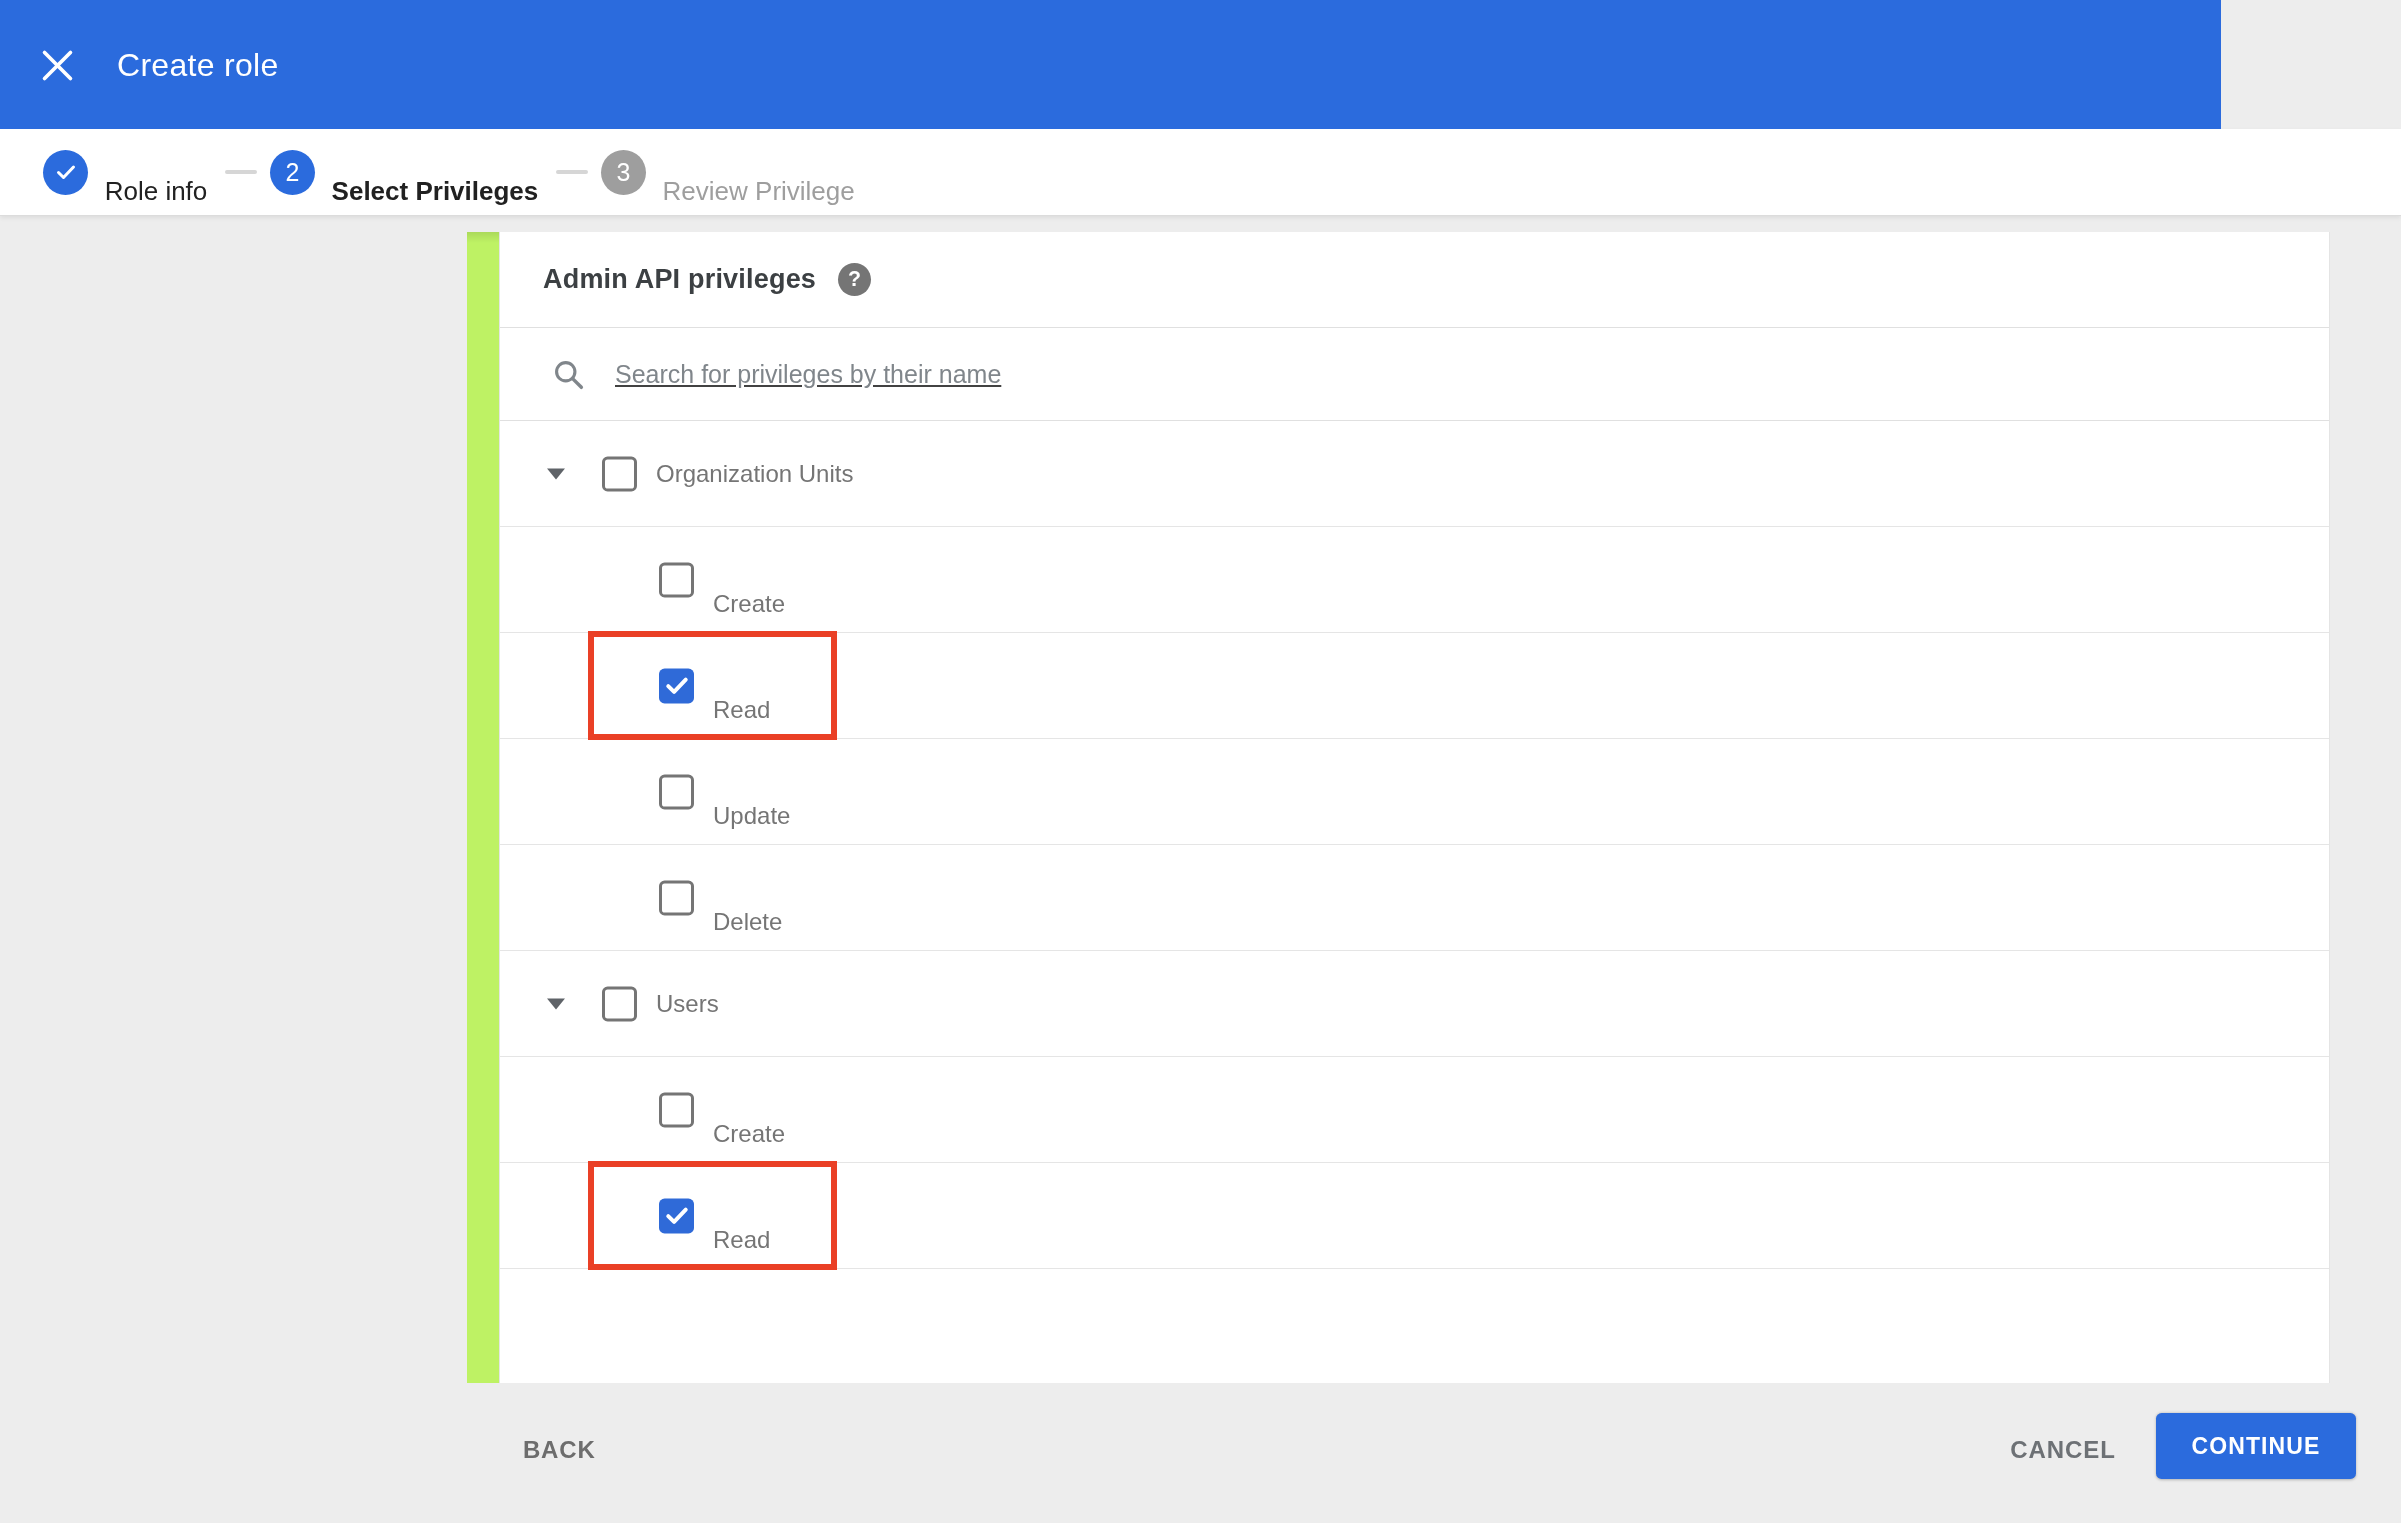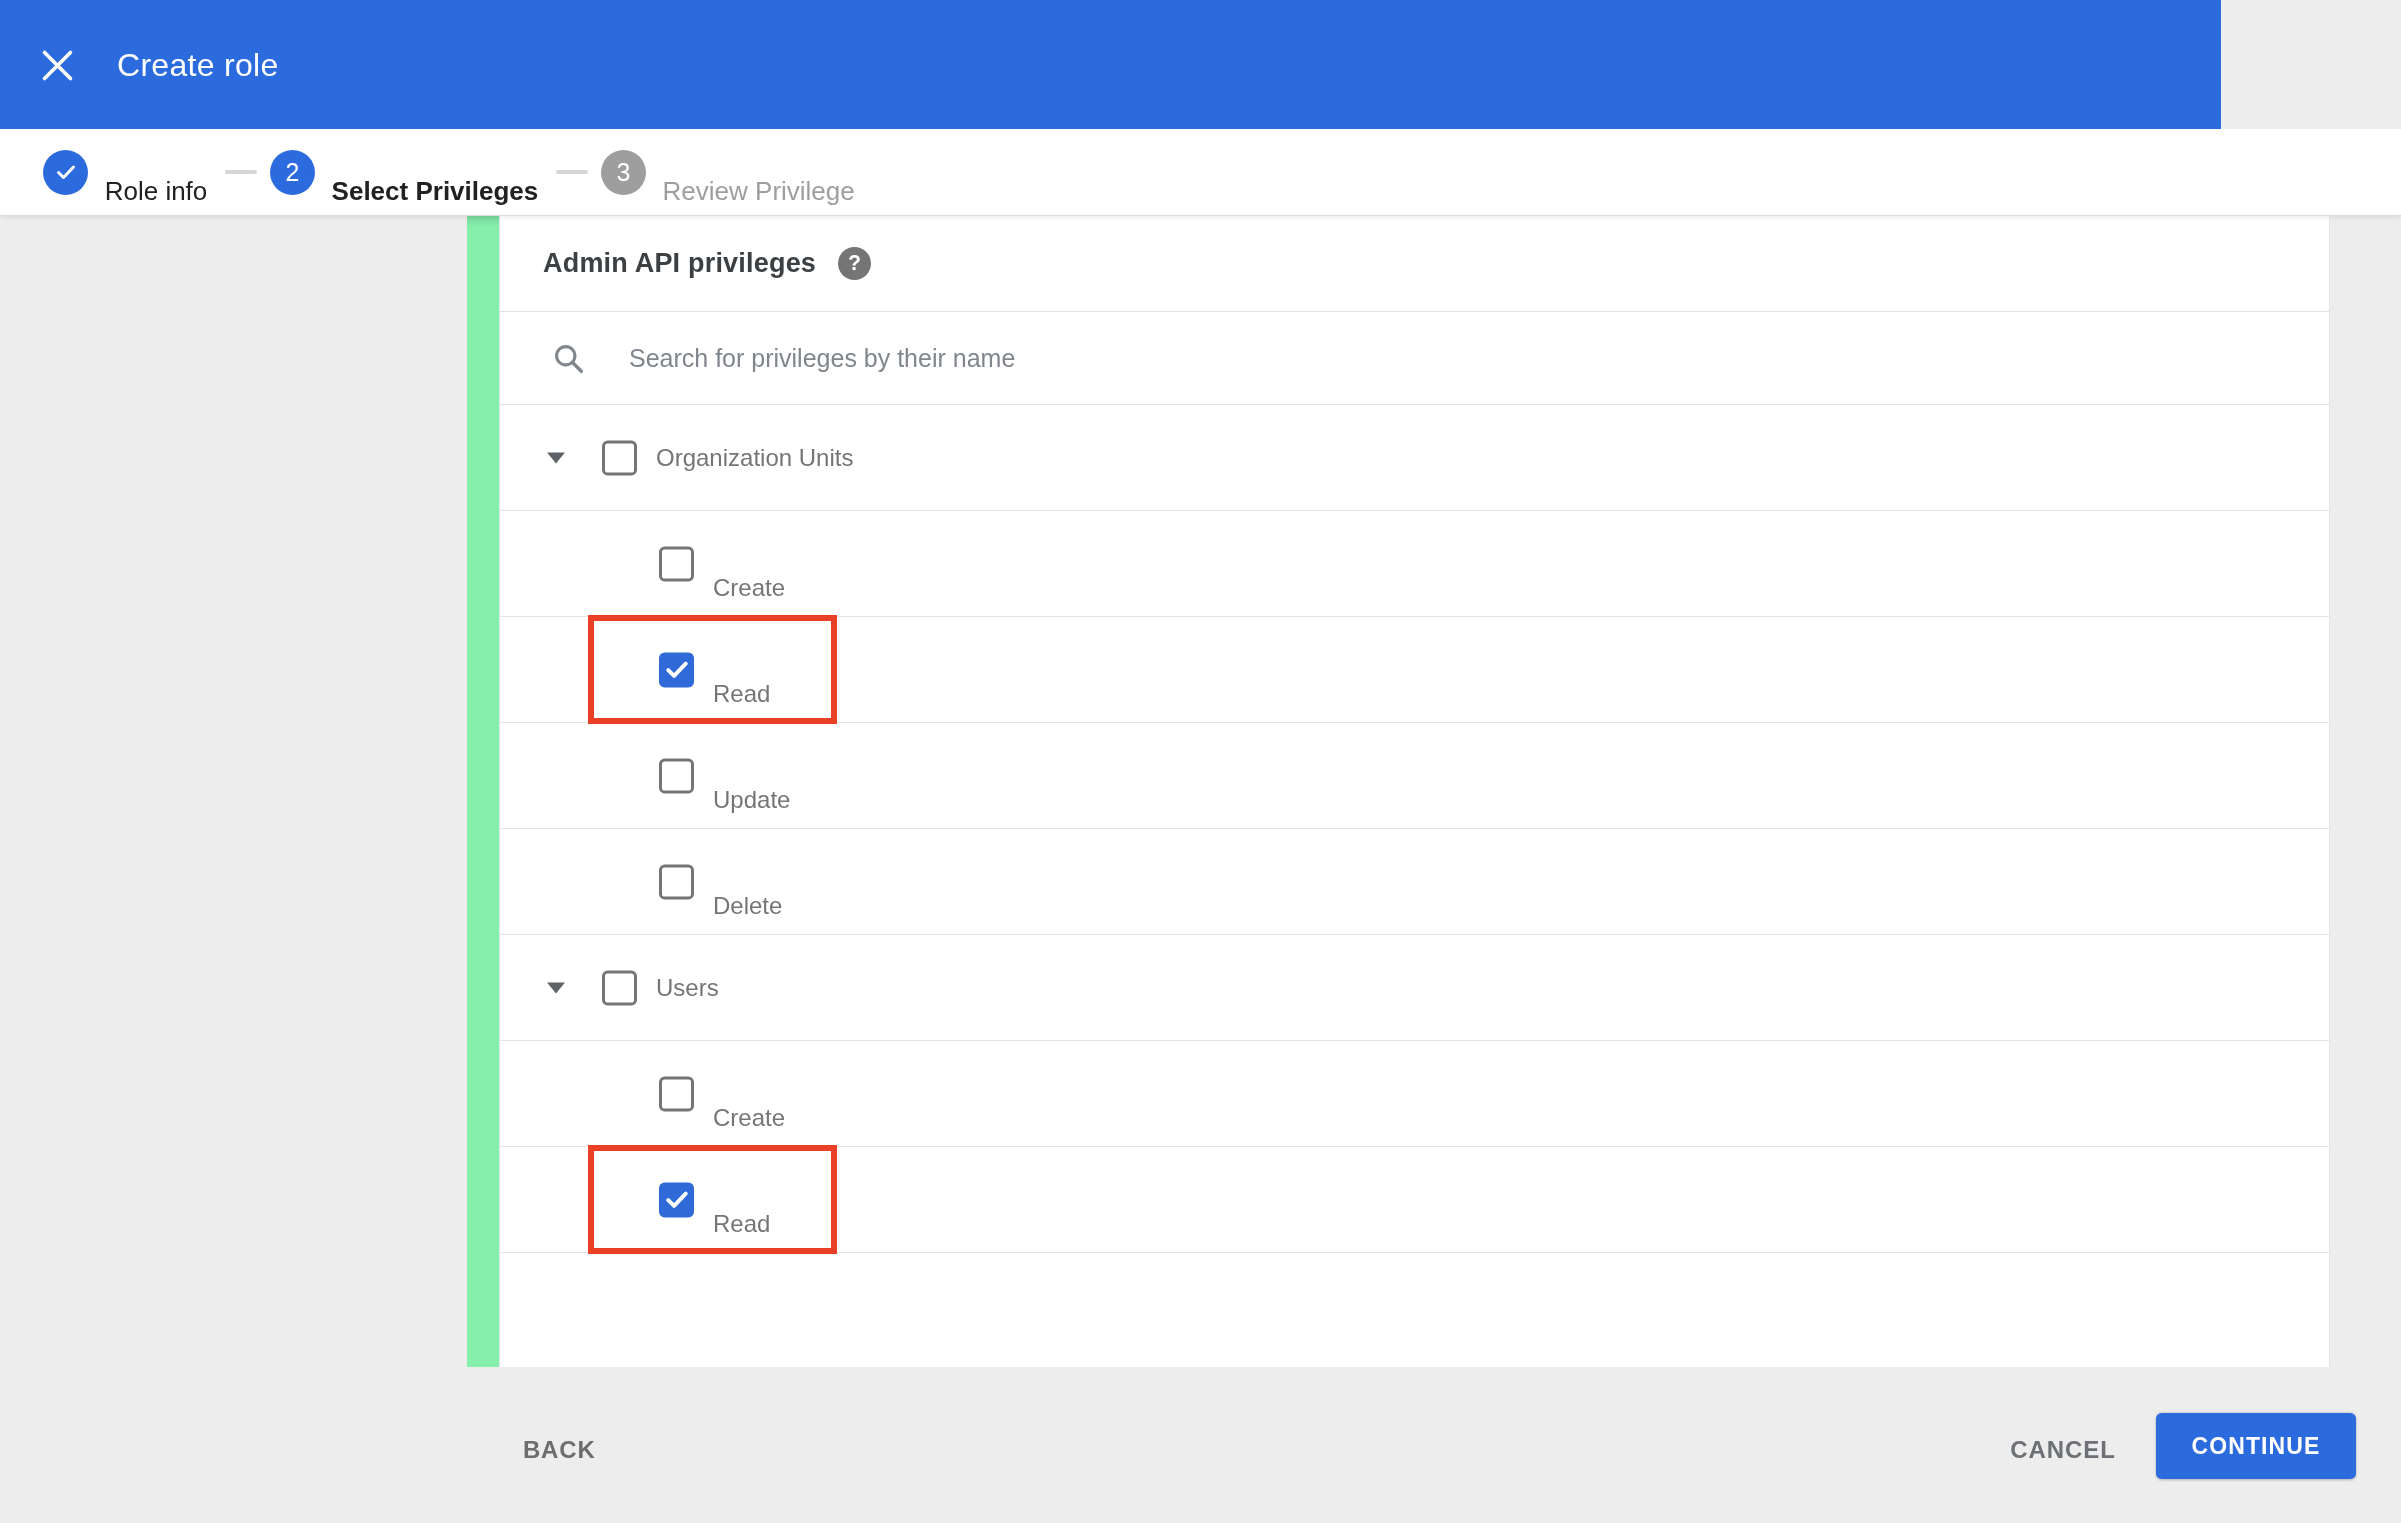--- a/index.html
+++ b/index.html
@@ -39,22 +39,22 @@
   }
   .step.complete .step-circle,.step.active .step-circle{background:#2b6bdd;}
   .step.upcoming .step-circle{background:#9e9e9e;}
   .step-label{margin-left:16.7px;font-size:26px;color:#212121;white-space:nowrap;margin-top:38px;}
   .step.active .step-label{font-weight:700;}
   .step.upcoming .step-label{color:#9e9e9e;}
   .connector{width:32px;height:3.7px;border-radius:1.9px;background:#d6d6d6;margin:0 13px 0 17.6px;flex:0 0 auto;}
 
   
   .sheet{
-    position:absolute;left:467px;top:216px;width:1700px;height:1151px;
-    background:#86efac;
+    position:absolute;left:467px;top:232px;width:1700px;height:1151px;
+    background:#bef264;
   }
   .sheet::before{ 
     content:"";position:absolute;top:0;left:0;right:0;height:11px;
     background:linear-gradient(rgba(0,0,0,.10),rgba(0,0,0,0));pointer-events:none;
   }
   .card{
     position:absolute;left:32px;top:0;width:1831px;height:1151px;
     border-left:1.9px solid #e4e4e4;border-right:1.9px solid #e4e4e4;
     box-sizing:border-box;background:#fff;
   }
@@ -68,23 +68,23 @@
     width:33px;height:33px;border-radius:50%;background:#757575;margin-left:22px;
     display:flex;align-items:center;justify-content:center;
     color:#fff;font-size:21.3px;font-weight:700;cursor:pointer;flex:0 0 auto;
   }
 
   .search-row{
     height:93px;border-bottom:0.9px solid #e0e0e0;
     display:flex;align-items:center;padding-left:52px;box-sizing:border-box;
   }
   .search-input{
-    border:none;outline:none;margin-left:42px;width:1299px;
-    font-family:"Liberation Sans", sans-serif;
-    font-size:25px;color:#424242;background:transparent;
+    border:none;outline:none;margin-left:28px;width:1299px;
+    font-family:"Liberation Sans", sans-serif;
+    font-size:25px;color:#424242;background:transparent;text-decoration:underline;
   }
   .search-input::placeholder{color:#80868b;opacity:1;}
 
   .thead{
     height:89px;background:#f5f5f5;border-bottom:0.9px solid #e0e0e0;
     display:flex;align-items:center;padding-left:43px;box-sizing:border-box;
     font-size:23px;font-weight:700;color:#5f6368;letter-spacing:0.2px;
   }
 
   

